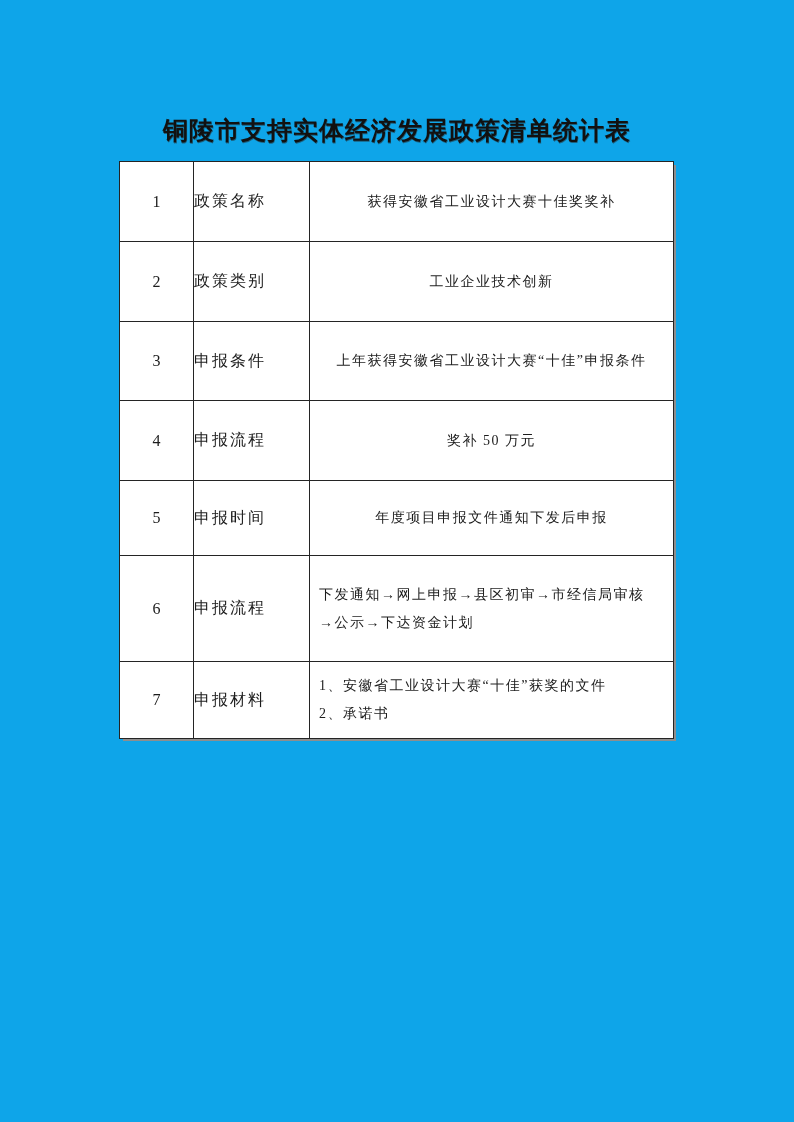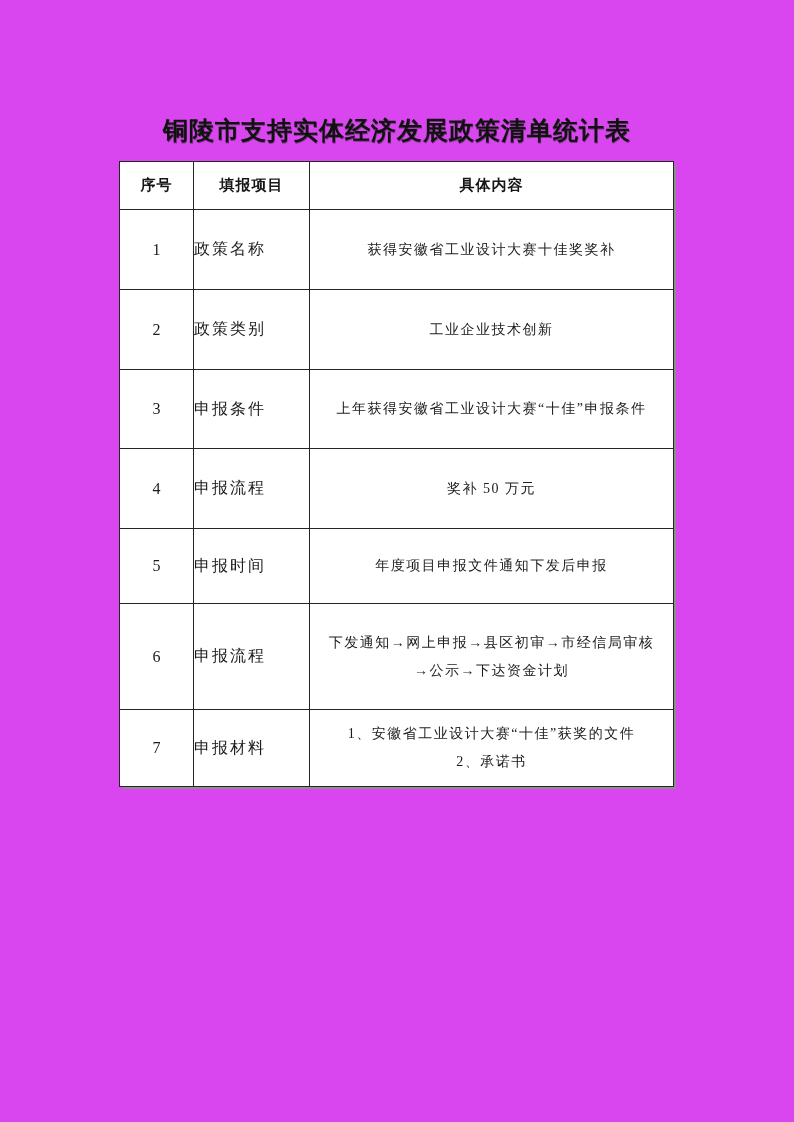--- a/index.html
+++ b/index.html
@@ -8,21 +8,21 @@
     height: 1122px;
     background: #ffffff;
     font-family: "Liberation Serif", "DejaVu Serif", serif;
     color: #1a1a1a;
     position: relative;
   }
   .page {
     position: relative;
     width: 794px;
     height: 1122px;
-    background: #d946ef;
+    background: #0ea5e9;
     overflow: hidden;
   }
   .doc-title {
     position: absolute;
     top: 114px;
     left: 0;
     width: 794px;
     text-align: center;
     font-size: 25px;
     font-weight: bold;
@@ -72,21 +72,21 @@
   }
   td.cell-content {
     text-align: center;
     font-size: 14px;
     letter-spacing: 1.5px;
     line-height: 2;
     padding: 0 9px;
     white-space: pre-line;
     color: #1c1c1c;
   }
-  tr.align-left td.cell-content { text-align: center; }
+  tr.align-left td.cell-content { text-align: left; }
 
   
   tr.h-head { height: 48px; }
   tr.h-r1 { height: 80px; }
   tr.h-r2 { height: 80px; }
   tr.h-r3 { height: 79px; }
   tr.h-r4 { height: 80px; }
   tr.h-r5 { height: 75px; }
   tr.h-r6 { height: 106px; }
   tr.h-r7 { height: 77px; }
@@ -98,25 +98,20 @@
 
   <div class="doc-title">铜陵市支持实体经济发展政策清单统计表</div>
 
   <table class="policy-table">
     <colgroup>
       <col class="c-no">
       <col class="c-item">
       <col class="c-content">
     </colgroup>
     <tbody>
-      <tr class="h-head">
-        <th>序号</th>
-        <th>填报项目</th>
-        <th>具体内容</th>
-      </tr>
 
       <tr class="h-r1">
         <td class="cell-no">1</td>
         <td class="cell-item">政策名称</td>
         <td class="cell-content">获得安徽省工业设计大赛十佳奖奖补</td>
       </tr>
 
       <tr class="h-r2">
         <td class="cell-no">2</td>
         <td class="cell-item">政策类别</td>

